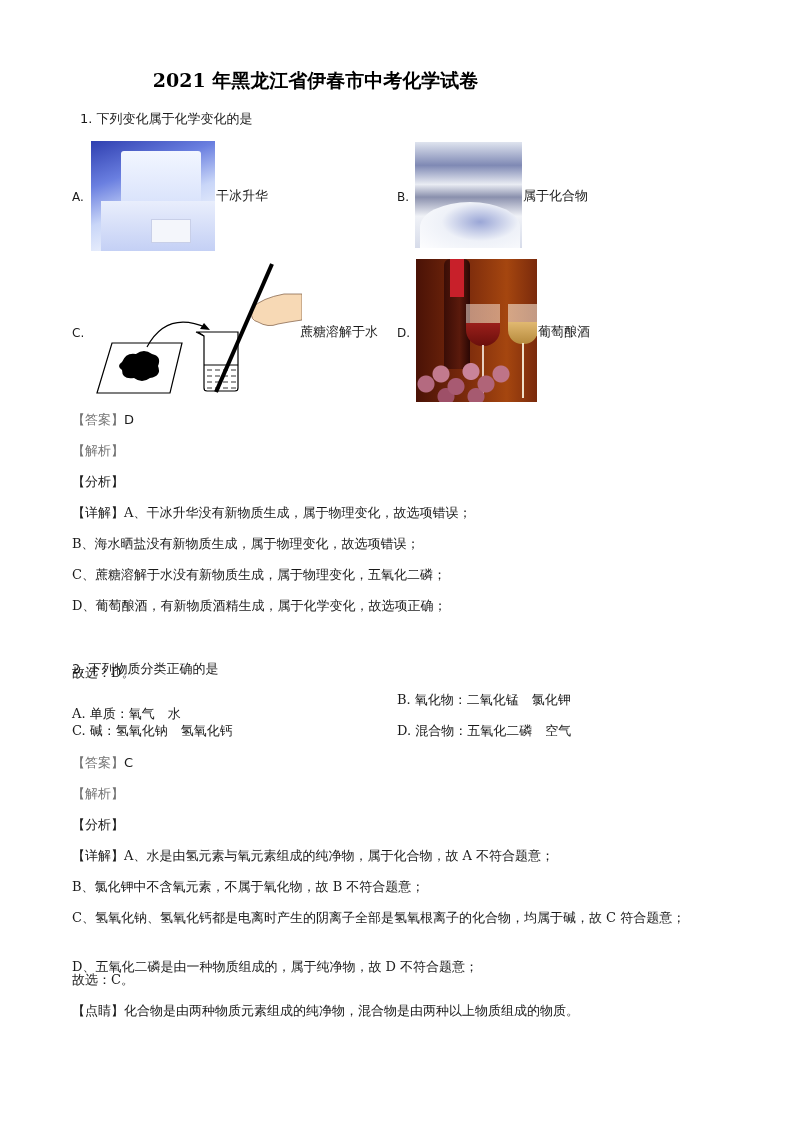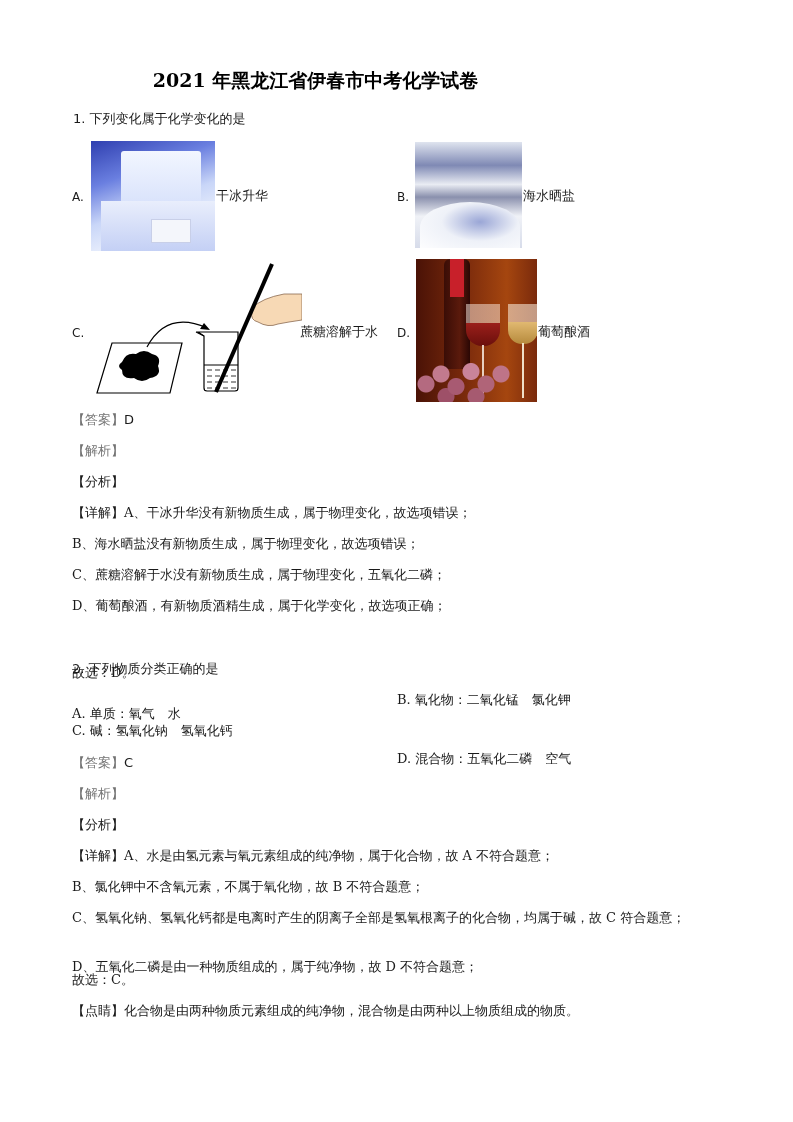--- a/index.html
+++ b/index.html
@@ -37,38 +37,38 @@
       radial-gradient(circle at 30% 85%, #9e5068 0 8px, transparent 9px),
       radial-gradient(circle at 60% 85%, #a65a70 0 8px, transparent 9px); }
 </style>
 </head>
 <body>
 
 <div>
 
   <div class="abs title">2021 年黑龙江省伊春市中考化学试卷</div>
 
-  <div class="abs line sans" style="top:111px; left:73px;">
+  <div class="abs line sans" style="top:111px; left:80px;">
     <span>1.</span>
     <span>下列变化属于化学变化的是</span>
   </div>
 
   <div class="abs opt-label" style="top:190px; left:72px;">A.</div>
   <div class="img-box dryice" style="left:91px; top:141px; width:124px; height:110px;">
     <div class="cube"></div>
       <div class="base"></div>
       <div class="label"></div>
   </div>
   <div class="abs line sans" style="top:188px; left:216px;">干冰升华</div>
 
   <div class="abs opt-label" style="top:190px; left:397px;">B.</div>
   <div class="img-box salt" style="left:415px; top:142px; width:107px; height:106px;">
     <div class="pile"></div>
   </div>
-  <div class="abs line sans" style="top:188px; left:523px;">海水晒盐</div>
+  <div class="abs line sans" style="top:188px; left:523px;">属于化合物</div>
 
   <div class="abs opt-label" style="top:326px; left:72px;">C.</div>
   <svg class="abs" style="left:92px; top:260px;" width="210" height="136" viewBox="0 0 210 136">
 
     <polygon points="20,83 90,83 78,133 5,133" fill="#fff" stroke="#000" stroke-width="1.2"></polygon>
 
     <path d="M30,102 q4,-10 14,-8 q8,-6 16,0 q10,2 6,12 q4,10 -8,12 q-8,6 -16,0 q-12,2 -12,-8 q-6,-4 0,-8z" fill="#000"></path>
 
     <path d="M55,87 Q75,50 115,68" fill="none" stroke="#000" stroke-width="1.2"></path>
     <polygon points="118,70 108,69 112,63" fill="#000"></polygon>
@@ -136,21 +136,21 @@
     <span>单质：氧气　水</span>
   </div>
   <div class="abs line" style="top:692px; left:397px;">
     <span>B.</span>
     <span>氧化物：二氧化锰　氯化钾</span>
   </div>
   <div class="abs line" style="top:723px; left:72px;">
     <span>C.</span>
     <span>碱：氢氧化钠　氢氧化钙</span>
   </div>
-  <div class="abs line" style="top:723px; left:397px;margin-top:28px;">
+  <div class="abs line" style="top:723px; left:397px;">
     <span>D.</span>
     <span>混合物：五氧化二磷　空气</span>
   </div>
 
   <div class="abs line" style="top:755px; left:72px;">
     <span class="blue sans">【答案】</span><span class="sans">C</span>
   </div>
   <div class="abs line blue sans" style="top:786px; left:72px;">【解析】</div>
   <div class="abs line sans" style="top:817px; left:72px;">【分析】</div>
   <div class="abs line" style="top:848px; left:72px;">

